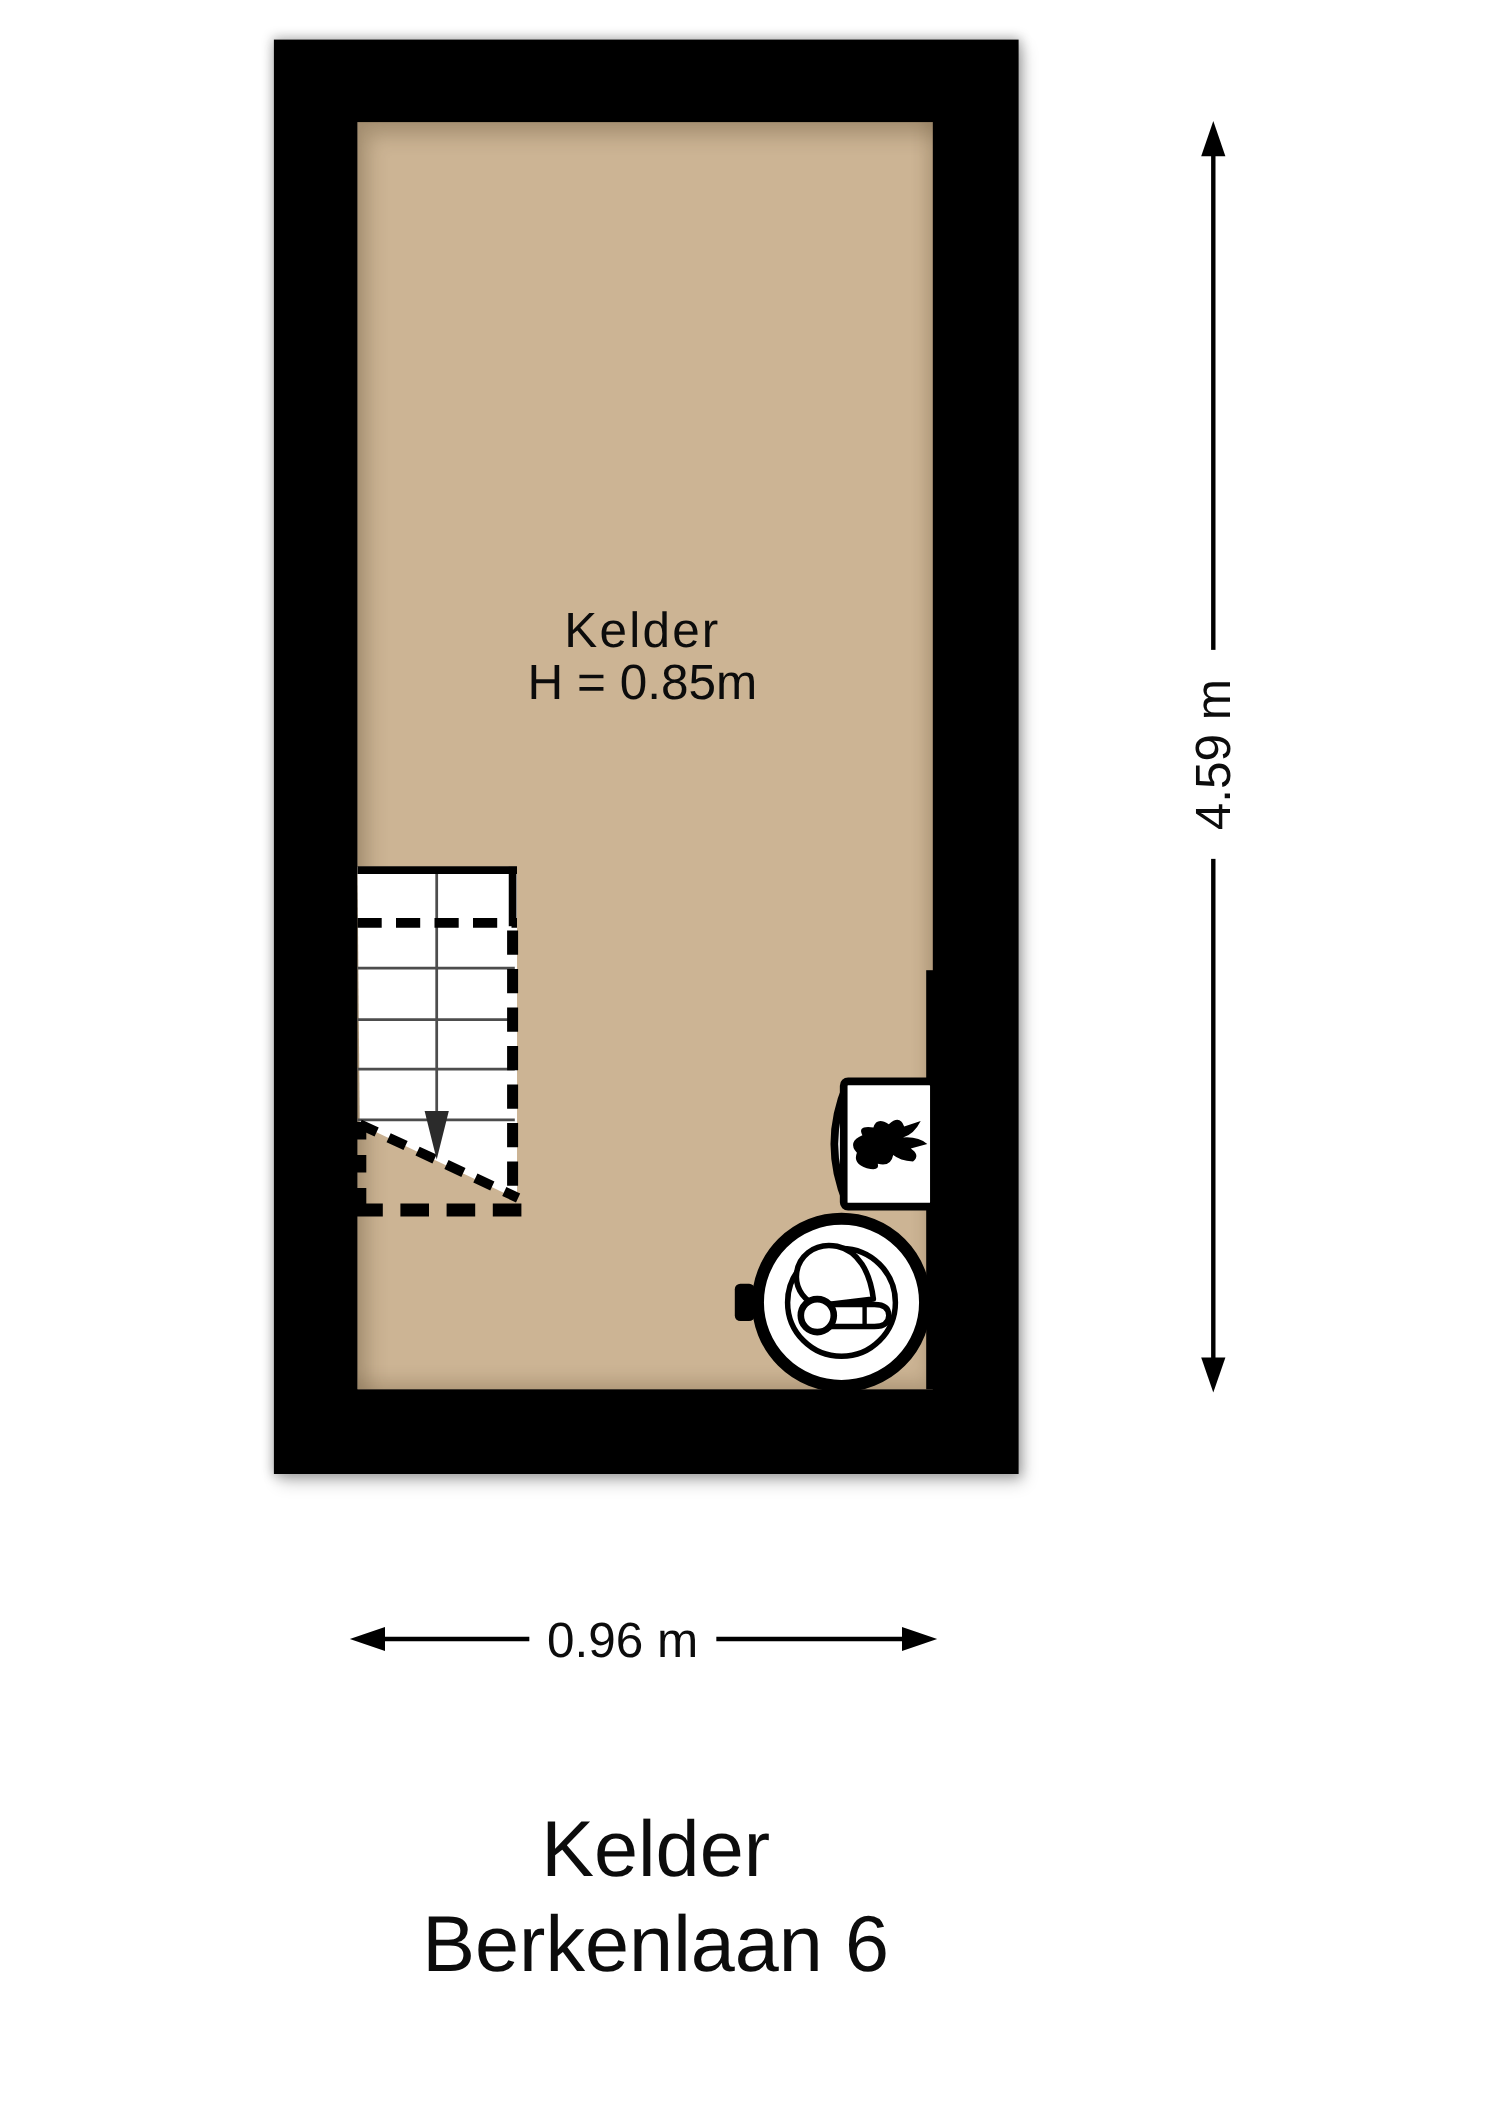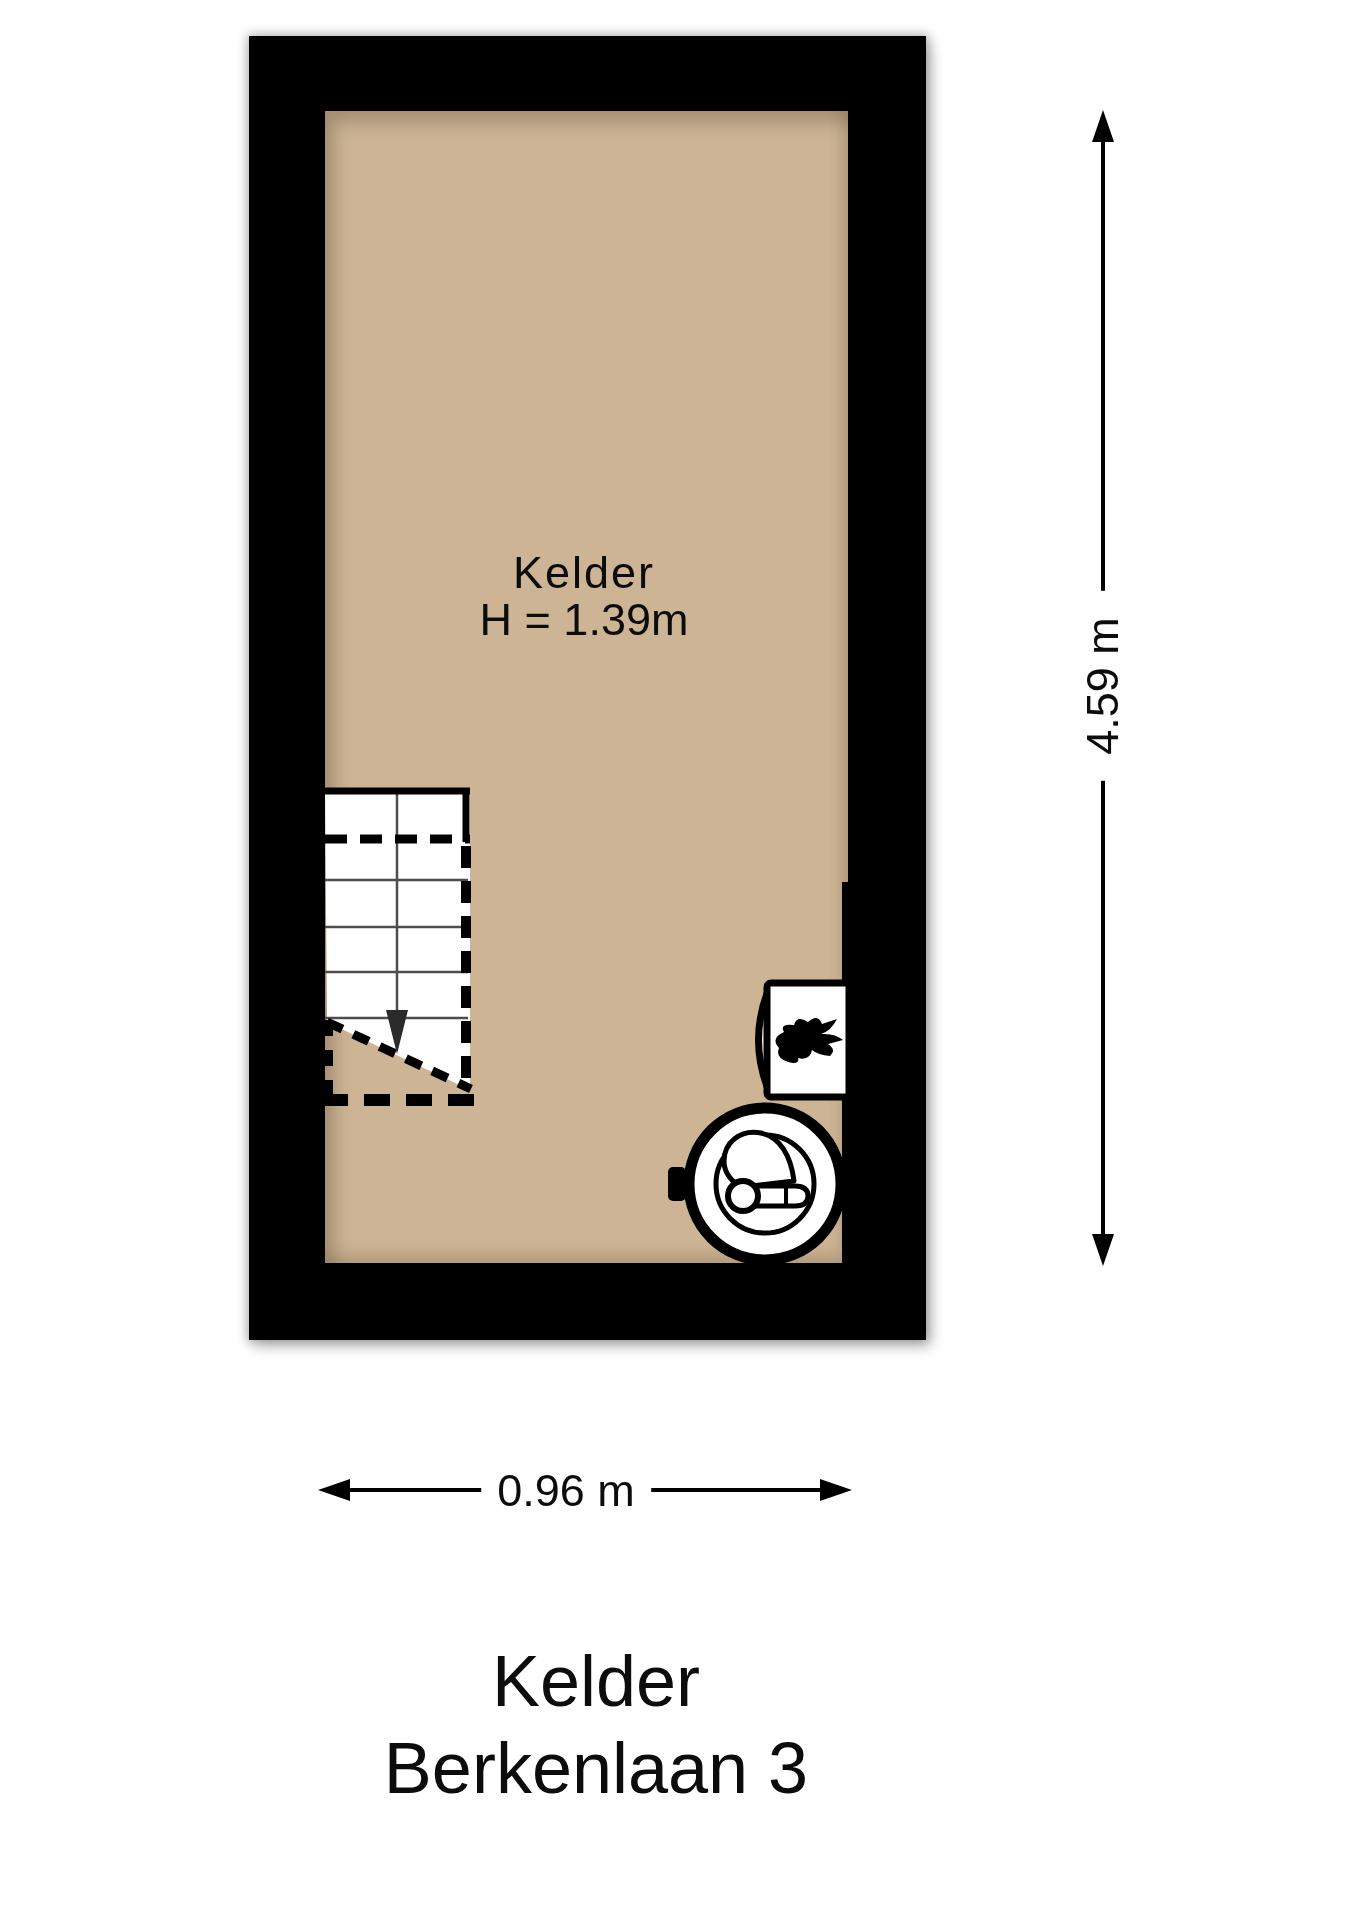--- a/index.html
+++ b/index.html
@@ -133,23 +133,23 @@
 
   <g>
     <line x1="346" y1="1490" x2="824" y2="1490" stroke="#000" stroke-width="4"></line>
     <polygon points="318,1490 350,1479 350,1501" fill="#000"></polygon>
     <polygon points="852,1490 820,1479 820,1501" fill="#000"></polygon>
   </g>
 </svg>
 
 <div class="abs room-label">
   <div class="room-name">Kelder</div>
-  <div>H = 1.39m</div>
+  <div>H = 0.85m</div>
 </div>
 
 <div class="abs dim-label vertical">4.59 m</div>
 
 <div class="abs dim-label horizontal">0.96 m</div>
 
 <div class="abs plan-title">
   <div>Kelder</div>
-  <div>Berkenlaan 3</div>
+  <div>Berkenlaan 6</div>
 </div>
 
 </body></html>

